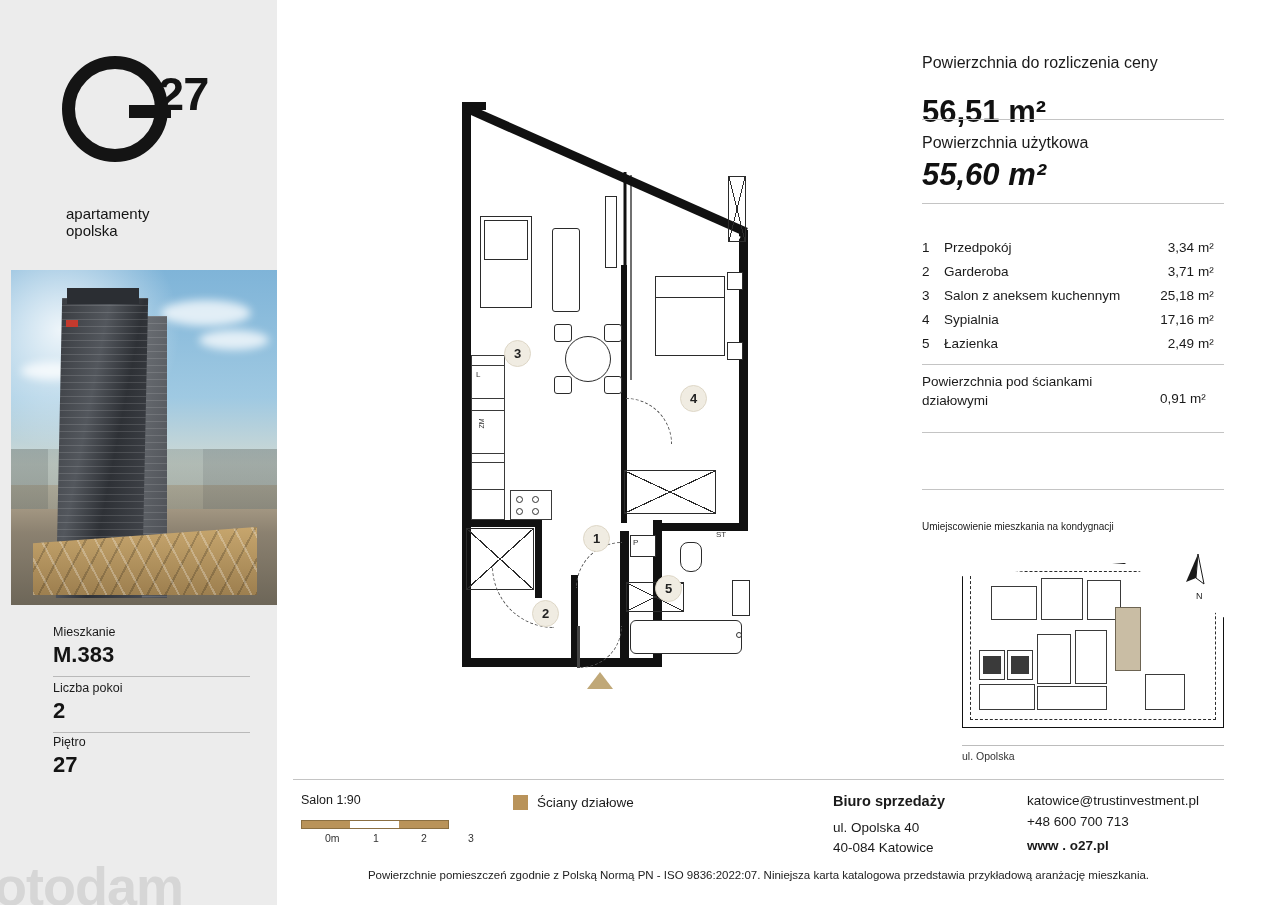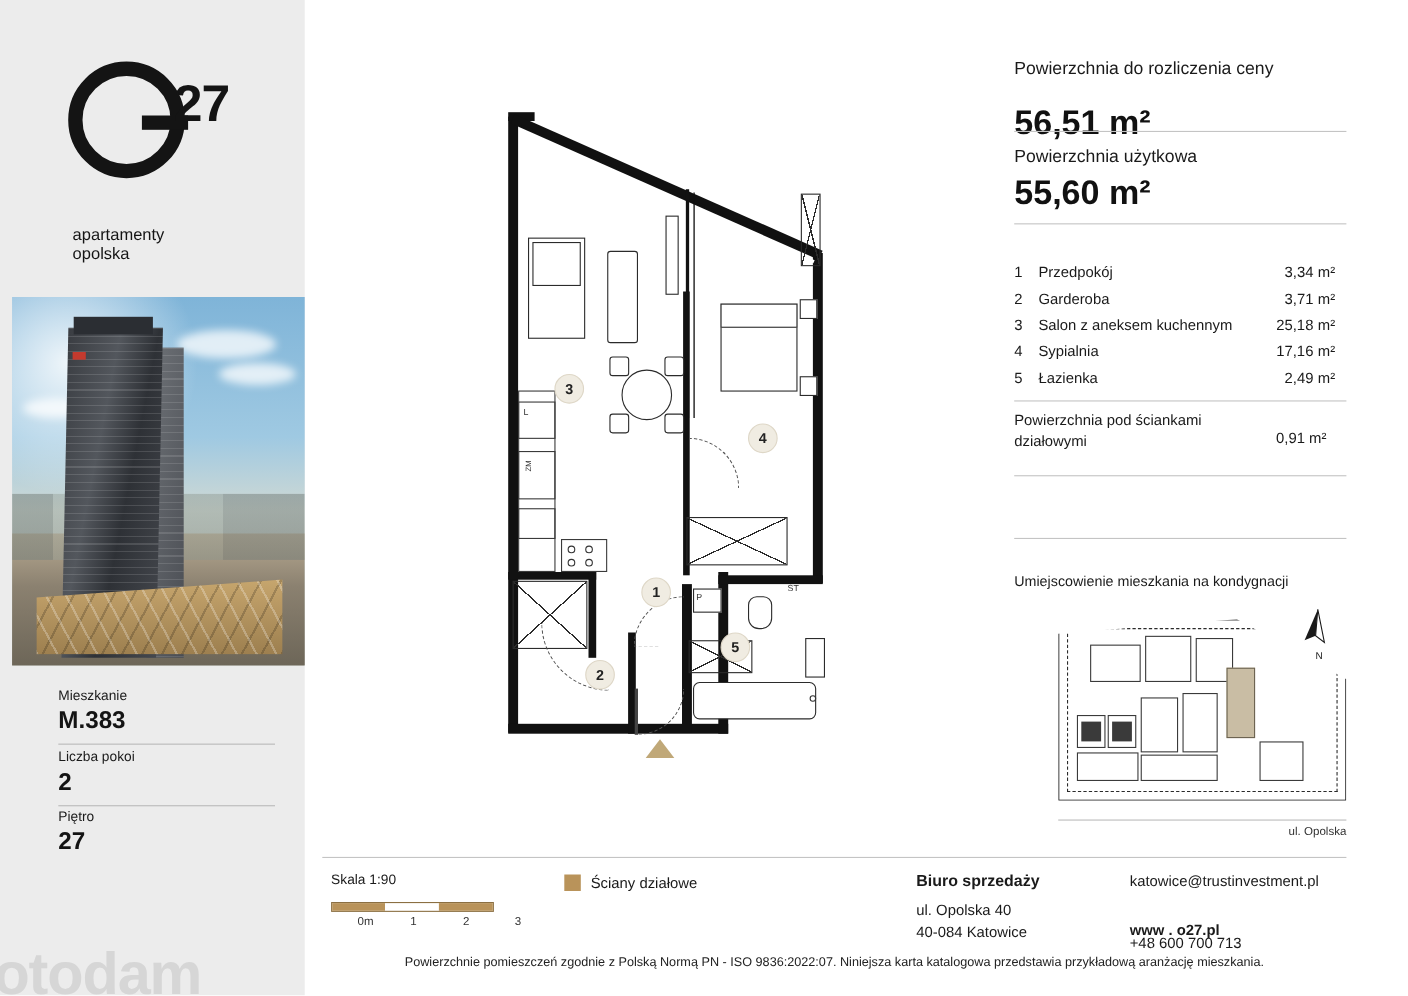--- a/index.html
+++ b/index.html
@@ -122,36 +122,36 @@
     font-size:13.5px; color:#1a1a1a;
   }
   .room-no { position:absolute; left:0; width:20px; }
   .room-name { position:absolute; left:22px; }
   .room-area { position:absolute; right:30px; text-align:right; width:70px; }
   .room-unit { position:absolute; right:0; width:26px; }
 
   .walls-note { position:absolute; left:922px; top:372px; width:230px; font-size:13.5px; line-height:19px; }
   .walls-val { position:absolute; left:1160px; top:391px; font-size:13.5px;text-align:right; }
 
-  .loc-title { position:absolute; left:922px; top:521px; font-size:13px; }
+  .loc-title { position:absolute; left:922px; top:521px; font-size:10px; }
   .floorplate {
     position:absolute; left:962px; top:563px; width:262px; height:165px;
     border:1.5px solid #111;
     clip-path:polygon(0 8%, 62% 0, 100% 33%, 100% 100%, 0 100%);
     background:#fff;
   }
   .fp-inner { position:absolute; inset:7px; border:1px dashed #2b2b2b; }
   .fp-hl {
     position:absolute; left:152px; top:43px; width:26px; height:64px;
     background:#c9bda4; border:1px solid #6d6452;
   }
   .fp-cell { position:absolute; border:1px solid #3a3a3a; background:#fff; }
   .fp-fill { position:absolute; background:#3a3a3a; }
   .street-rule { position:absolute; left:962px; top:745px; width:262px; border-bottom:1px solid #bcbcbc; }
-  .street-name { position:absolute; left:962px; top:750px; width:262px; text-align:right; font-size:10.5px; color:#333; }
+  .street-name { position:absolute; left:962px; top:750px; width:262px; text-align:left; font-size:10.5px; color:#333; }
   .compass { position:absolute; left:1176px; top:552px; width:34px; height:52px; }
 
   
   .plan { position:absolute; left:440px; top:80px; width:360px; height:600px; }
   .wall { position:absolute; background:#111; }
   .room-tag {
     position:absolute; width:27px; height:27px; border-radius:50%;
     background:#f0ece2; color:#222; font-size:13px; font-weight:bold;
     display:flex; align-items:center; justify-content:center;
     border:1px solid #ded7c7;
@@ -179,21 +179,21 @@
   .scale-ticks { position:absolute; left:296px; top:832px; width:165px; height:14px; font-size:10.5px; color:#333;margin-left:24px; }
   .scale-ticks span { position:absolute; }
 
   .legend-sw { position:absolute; left:513px; top:795px; width:15px; height:15px; background:#b9935a; }
   .legend-tx { position:absolute; left:537px; top:795px; font-size:13.5px; }
 
   .sales-t { position:absolute; left:833px; top:793px; font-size:14.5px; font-weight:bold; }
   .sales-a1 { position:absolute; left:833px; top:820px; font-size:13.5px; }
   .sales-a2 { position:absolute; left:833px; top:840px; font-size:13.5px; }
   .c-mail { position:absolute; left:1027px; top:793px; font-size:13.5px; }
-  .c-tel { position:absolute; left:1027px; top:850px; font-size:13.5px; }
+  .c-tel { position:absolute; left:1027px; top:814px; font-size:13.5px; }
   .c-www { position:absolute; left:1027px; top:838px; font-size:13.5px; font-weight:bold;text-align:right; }
 
   .disclaimer { position:absolute; left:293px; top:869px; width:931px; text-align:center; font-size:11.5px; color:#222; }
 </style>
 </head>
 <body>
 
 <div class="sidebar">
 
   <div class="logo-area">
@@ -240,21 +240,21 @@
 
   <div class="watermark">otodam</div>
 </div>
 
 <div>
   <div class="rt" style="top:54px;">Powierzchnia do rozliczenia ceny</div>
   <div class="rt rt-big" style="top:74px;margin-top:20px;">56,51 m²</div>
   <div class="rt-rule" style="top:119px;"></div>
 
   <div class="rt" style="top:134px;">Powierzchnia użytkowa</div>
-  <div class="rt rt-big" style="top:155px;">55,60 m²</div>
+  <div class="rt rt-big" style="top:155px;font-style:italic;">55,60 m²</div>
   <div class="rt-rule" style="top:203px;"></div>
 
   <div class="room-row" style="top:240px;">
     <span class="room-no">1</span>
     <span class="room-name">Przedpokój</span>
     <span class="room-area">3,34</span>
     <span class="room-unit">m²</span>
   </div>
   <div class="room-row" style="top:264px;">
     <span class="room-no">2</span>
@@ -396,21 +396,21 @@
 
   <div class="room-tag" style="left:143px; top:445px;">1</div>
   <div class="room-tag" style="left:92px; top:520px;">2</div>
   <div class="room-tag" style="left:64px; top:260px;">3</div>
   <div class="room-tag" style="left:240px; top:305px;">4</div>
   <div class="room-tag" style="left:215px; top:495px;">5</div>
 </div>
 
 <div class="footer-rule"></div>
 
-<div class="scale-label">Skala 1:90</div>
+<div class="scale-label">Salon 1:90</div>
 <div class="scale-bar">
   <div class="scale-seg" style="left:0; width:48px;"></div>
   <div class="scale-seg" style="left:97px; width:49px;"></div>
 </div>
 <div class="scale-ticks">
   <span style="left:5px;">0m</span>
   <span style="left:53px;">1</span>
   <span style="left:101px;">2</span>
   <span style="left:148px;">3</span>
 </div>

